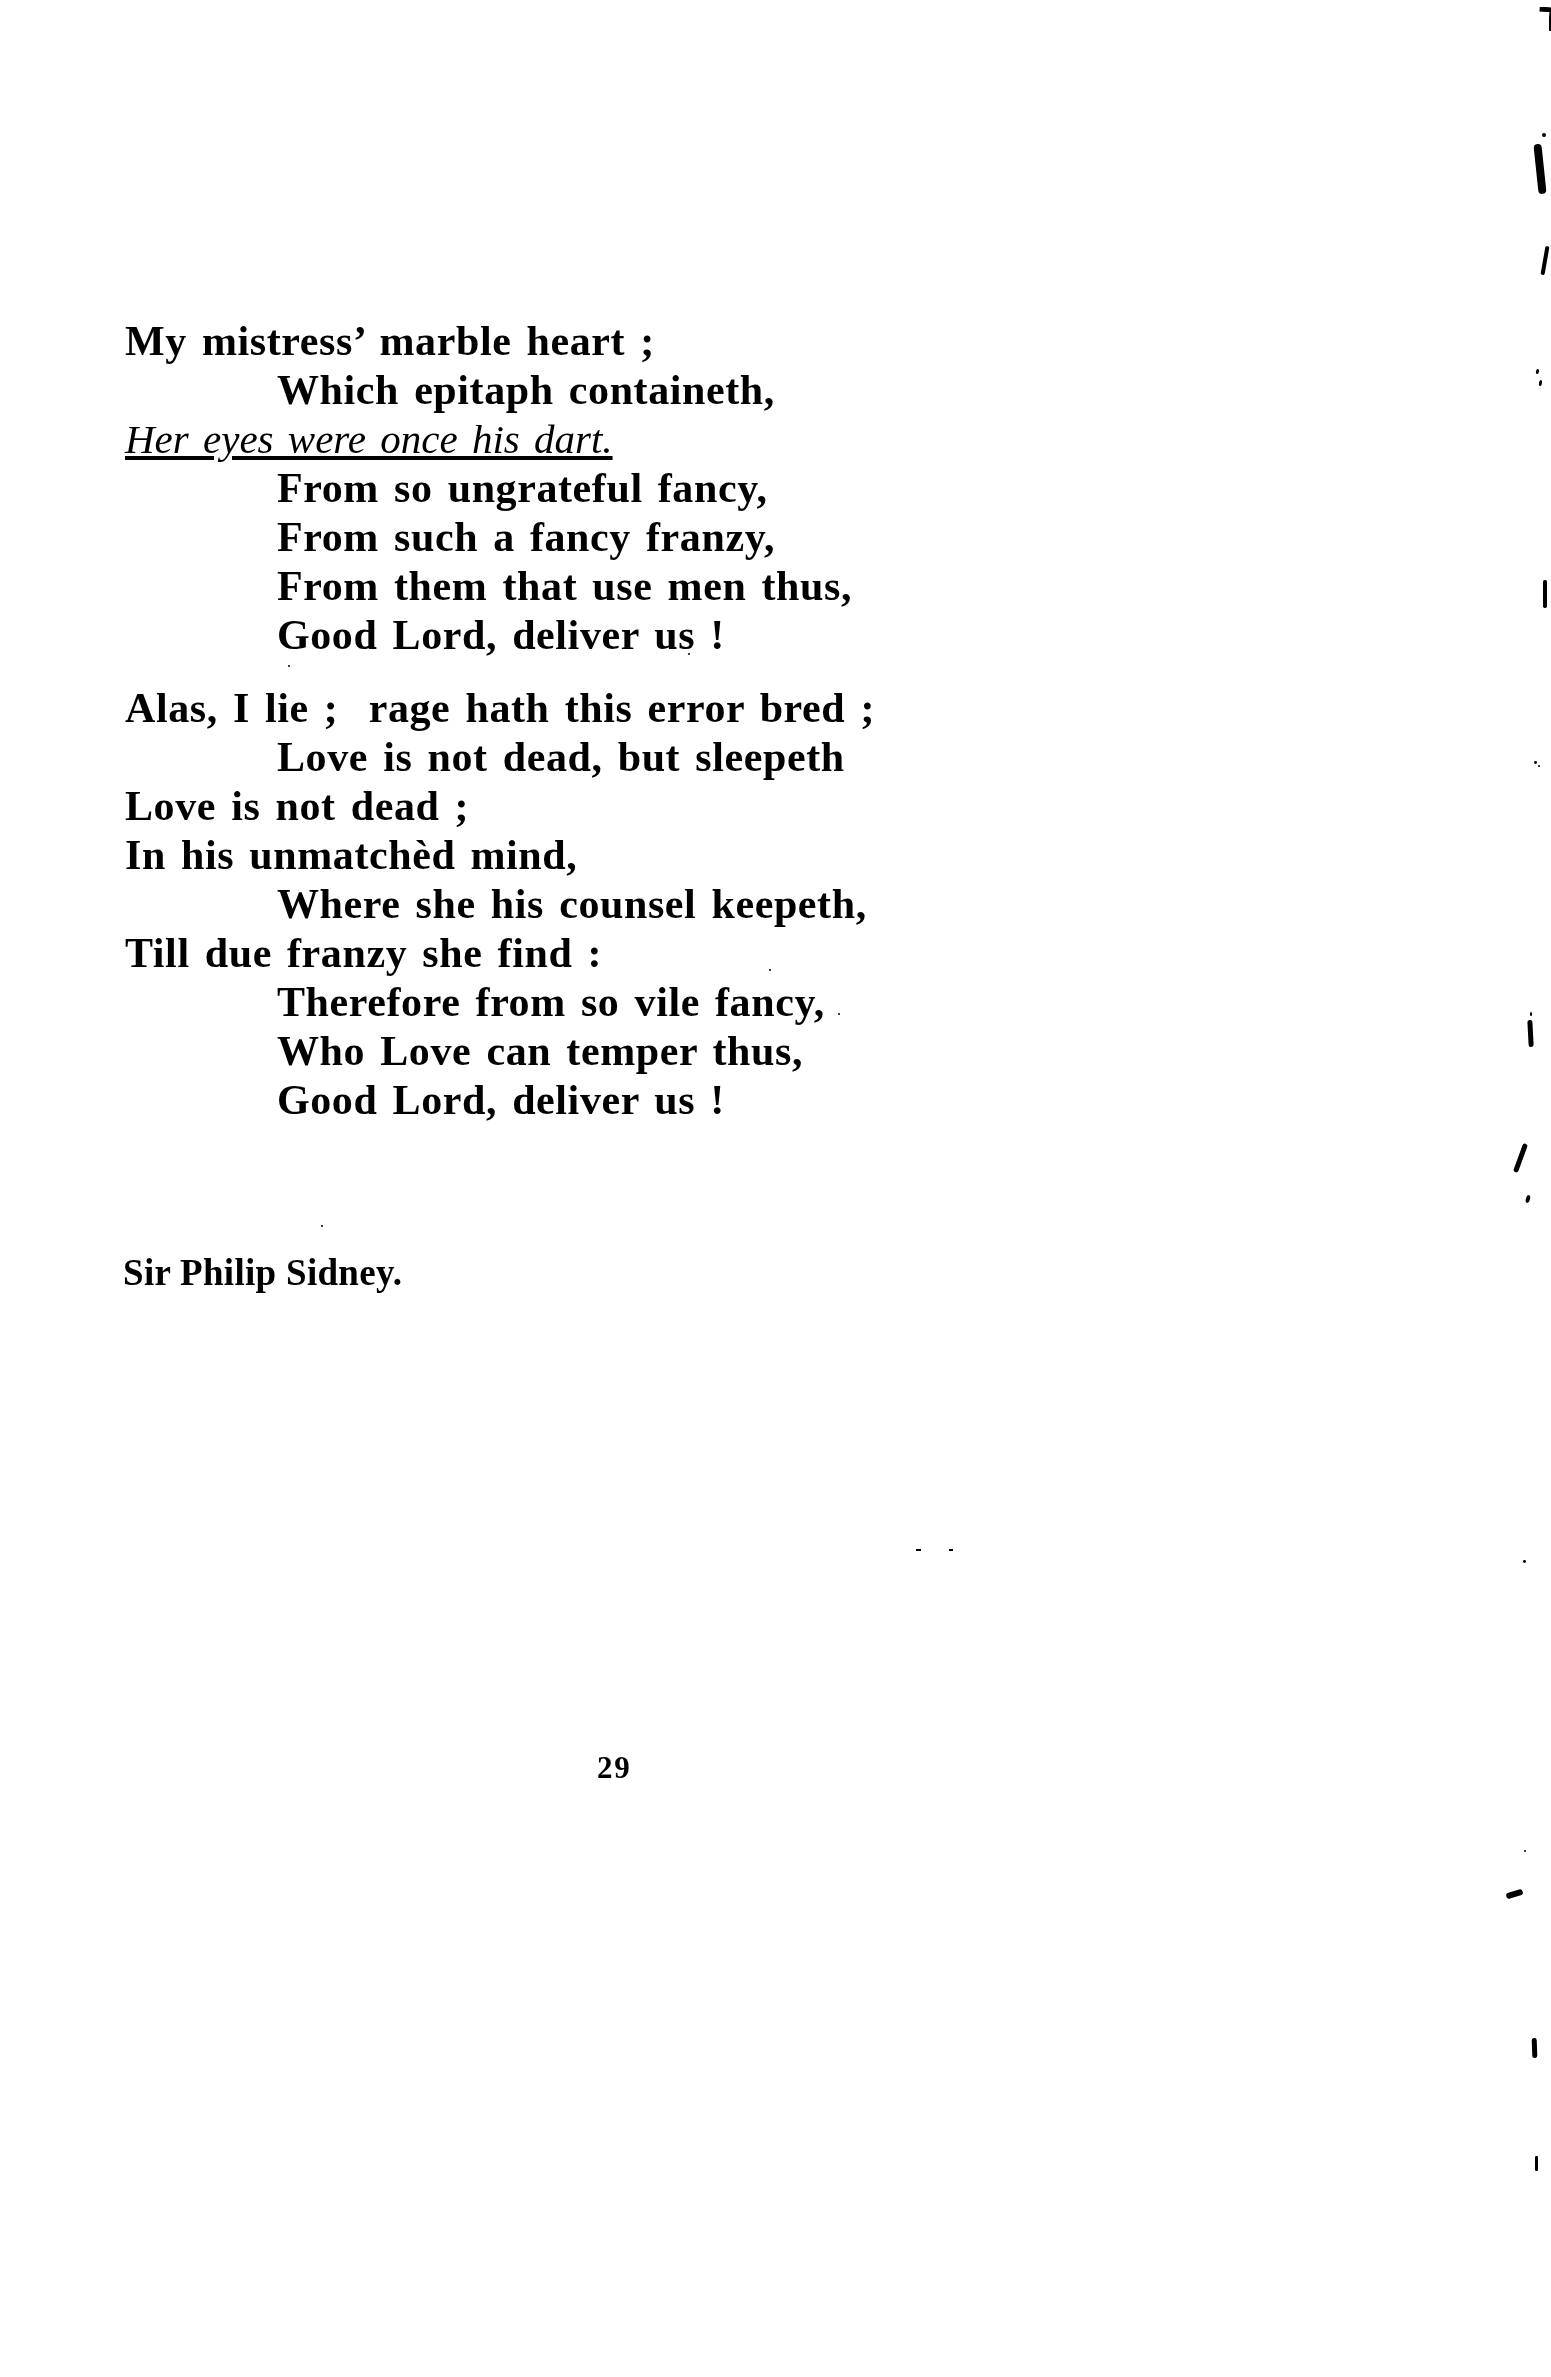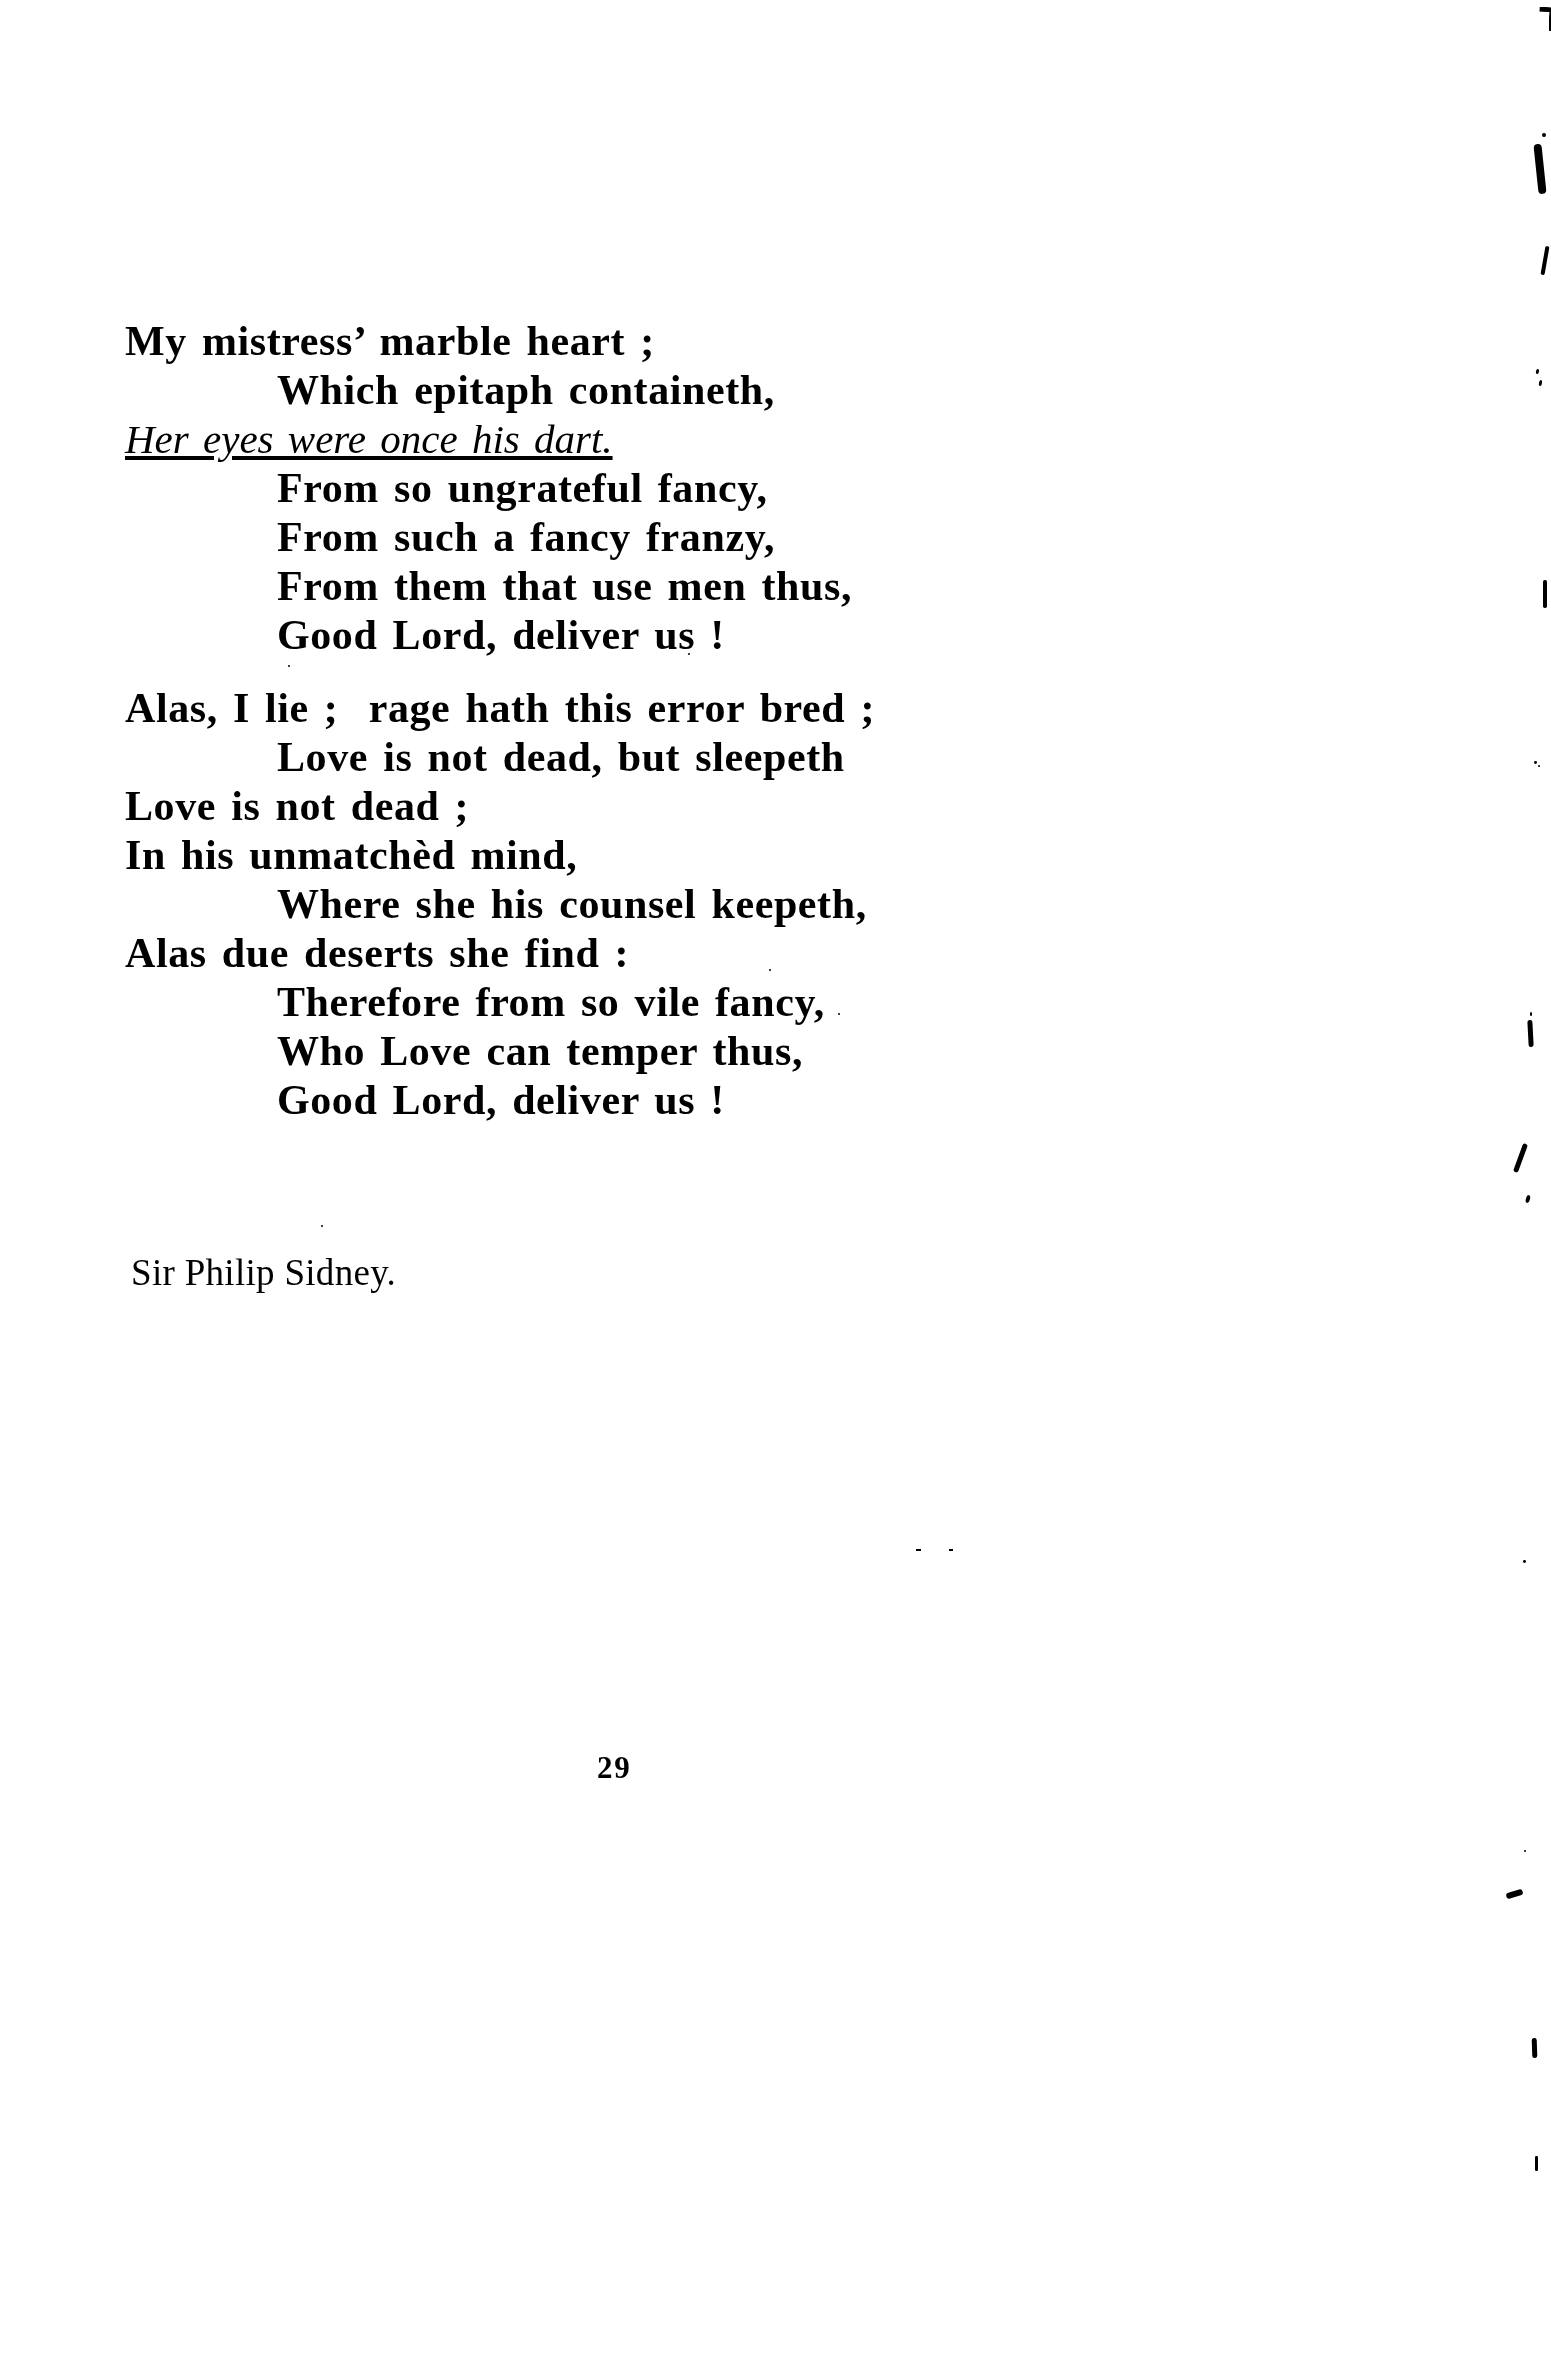--- a/index.html
+++ b/index.html
@@ -43,25 +43,24 @@
     text-decoration: underline;
   }
   .line.stanza-start {
     margin-top: 24px;
   }
   #attribution {
     position: absolute;
     left: 123px;
     top: 1251px;
     font-size: 37px;
-    font-weight: 400;
+    font-weight: 700;
     letter-spacing: 0.3px;
     white-space: pre;
     color: #000;
-    margin-left: 8px;
   }
   #page-number {
     position: absolute;
     left: 597px;
     top: 1750px;
     font-size: 31px;
     font-weight: 700;
     letter-spacing: 1.7px;
     color: #000;
     text-align: right;
@@ -97,21 +96,21 @@
     <div class="line italic">Her eyes were once his dart.</div>
     <div class="line indent">From so ungrateful fancy,</div>
     <div class="line indent">From such a fancy franzy,</div>
     <div class="line indent">From them that use men thus,</div>
     <div class="line indent">Good Lord, deliver us !</div>
     <div class="line stanza-start">Alas, I lie ;  rage hath this error bred ;</div>
     <div class="line indent">Love is not dead, but sleepeth</div>
     <div class="line">Love is not dead ;</div>
     <div class="line">In his unmatchèd mind,</div>
     <div class="line indent">Where she his counsel keepeth,</div>
-    <div class="line">Alas due deserts she find :</div>
+    <div class="line">Till due franzy she find :</div>
     <div class="line indent">Therefore from so vile fancy,</div>
     <div class="line indent">Who Love can temper thus,</div>
     <div class="line indent">Good Lord, deliver us !</div>
   </div>
 
   <div id="attribution">Sir Philip Sidney.</div>
 
   <div id="page-number">29</div>
 
   <div id="corner-hook"></div>

